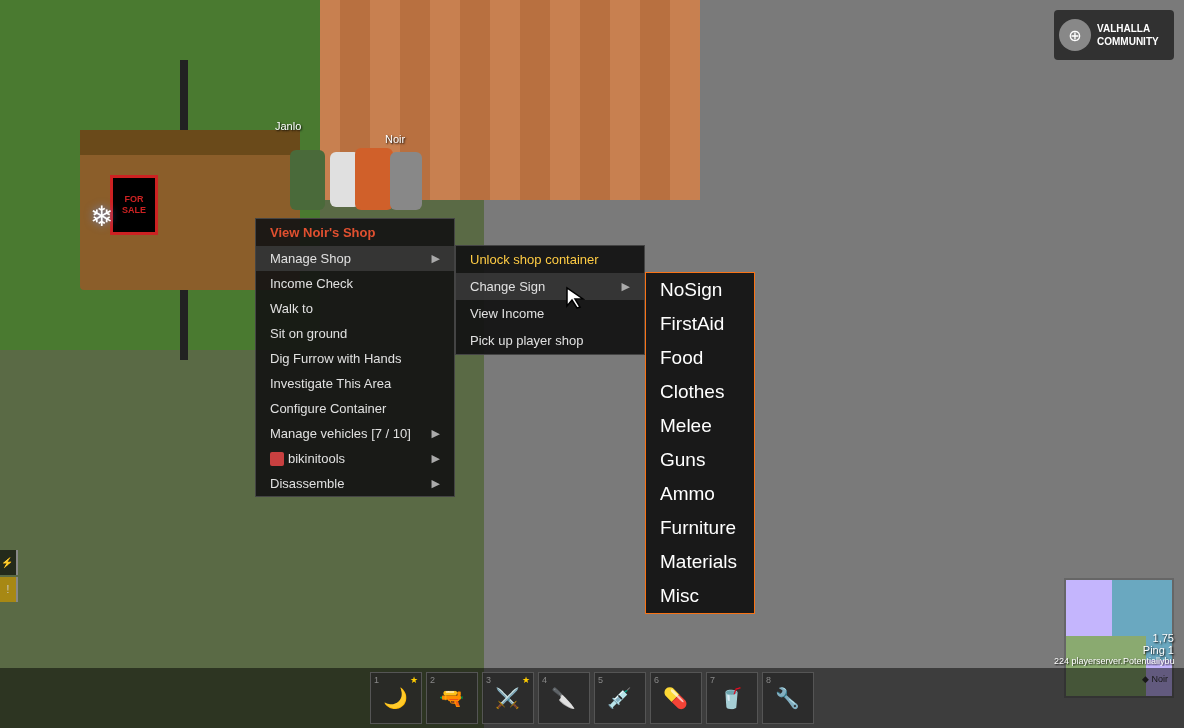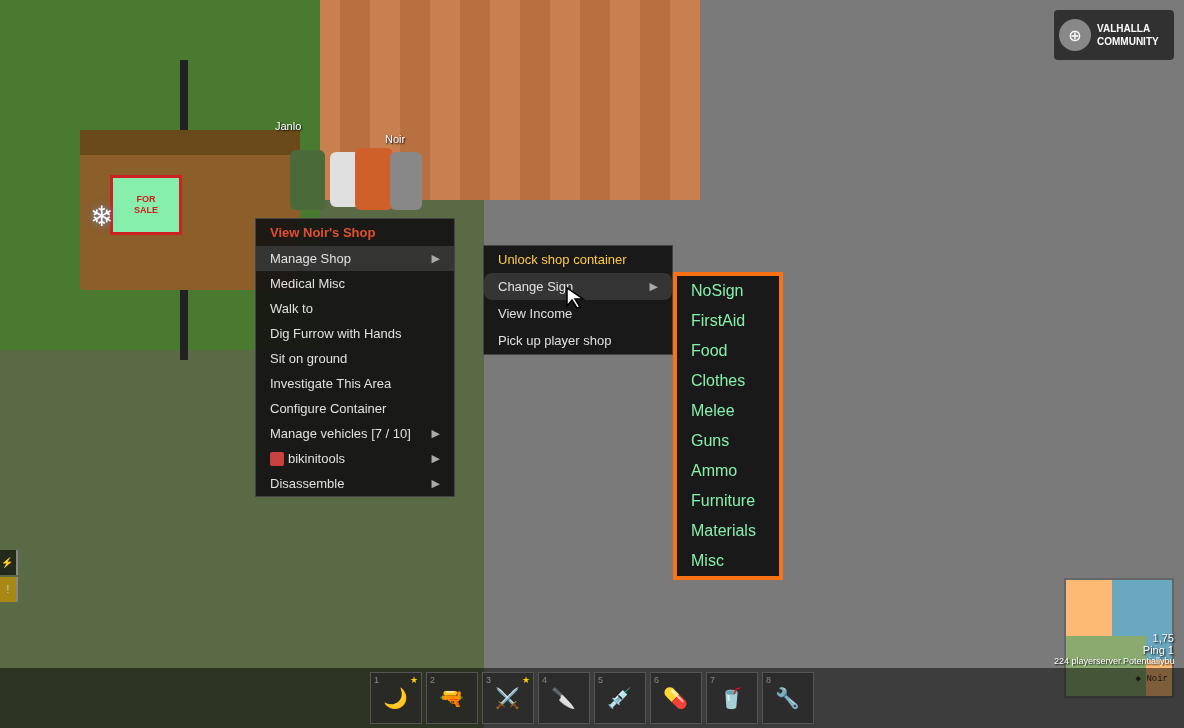--- a/index.html
+++ b/index.html
@@ -84,23 +84,23 @@
       width: 100%;
       height: 25px;
       background: #6a4a1a;
     }
 
     
     .for-sale-sign {
       position: absolute;
       top: 175px;
       left: 110px;
-      width: 72px;
+      width: 48px;
       height: 60px;
-      background: #86efac;
+      background: #000000;
       border: 3px solid #cc2222;
       display: flex;
       align-items: center;
       justify-content: center;
       font-size: 9px;
       font-weight: bold;
       color: #cc2222;
       text-align: center;
       line-height: 1.2;
     }
@@ -113,23 +113,22 @@
       white-space: nowrap;
     }
 
     
     .minimap {
       position: absolute;
       bottom: 30px;
       right: 10px;
       width: 110px;
       height: 120px;
-      background: #fdba74;
+      background: #c4b5fd;
       border: 2px solid #666;
-      font-family: Liberation Mono, monospace;
     }
 
     .minimap-water {
       position: absolute;
       right: 0;
       top: 0;
       width: 60px;
       height: 80px;
       background: #6aa8c0;
     }
@@ -230,30 +229,29 @@
 
     .submenu-1-item.highlighted {
       color: #ffcc44;
     }
 
     .submenu-1-item.active {
       background: rgba(60,60,60,0.8);
       display: flex;
       justify-content: space-between;
       align-items: center;
-      border-radius: 8px;
     }
 
     
     .submenu-2 {
       background: rgba(20, 20, 20, 0.95);
-      border: 4px solid #f97316;
+      border: 1px solid #f97316;
       min-width: 110px;
-      color: #86efac;
-      font-size: 16px;
+      color: #ffffff;
+      font-size: 19px;
     }
 
     .submenu-2-item {
       padding: 6px 14px;
       cursor: pointer;
       white-space: nowrap;
     }
 
     
     .snowflake {
@@ -406,30 +404,30 @@
 
     <div class="context-menu">
       <div class="menu-item header-item">
         <span>View Noir's Shop</span>
       </div>
       <div class="menu-item active-item">
         <span>Manage Shop</span>
         <span class="menu-arrow">▶</span>
       </div>
       <div class="menu-item">
-        <span>Medical Misc</span>
+        <span>Income Check</span>
       </div>
       <div class="menu-item">
         <span>Walk to</span>
       </div>
       <div class="menu-item">
+        <span>Sit on ground</span>
+      </div>
+      <div class="menu-item">
         <span>Dig Furrow with Hands</span>
-      </div>
-      <div class="menu-item">
-        <span>Sit on ground</span>
       </div>
       <div class="menu-item">
         <span>Investigate This Area</span>
       </div>
       <div class="menu-item">
         <span>Configure Container</span>
       </div>
       <div class="menu-item">
         <span>Manage vehicles [7 / 10]</span>
         <span class="menu-arrow">▶</span>
@@ -440,21 +438,21 @@
           bikinitools
         </span>
         <span class="menu-arrow">▶</span>
       </div>
       <div class="menu-item">
         <span>Disassemble</span>
         <span class="menu-arrow">▶</span>
       </div>
     </div>
 
-    <div style="display:flex;flex-direction:row;align-items:flex-start;margin-top:27px;padding-left:28px;">
+    <div style="display:flex;flex-direction:row;align-items:flex-start;margin-top:27px;">
       <div class="submenu-1">
         <div class="submenu-1-item highlighted">
           <span>Unlock shop container</span>
         </div>
         <div class="submenu-1-item active" style="display:flex;justify-content:space-between;align-items:center;background:rgba(60,60,60,0.8);">
           <span>Change Sign</span>
           <span style="margin-left:20px;color:#aaa;font-size:11px;">▶</span>
         </div>
         <div class="submenu-1-item">
           <span>View Income</span>

